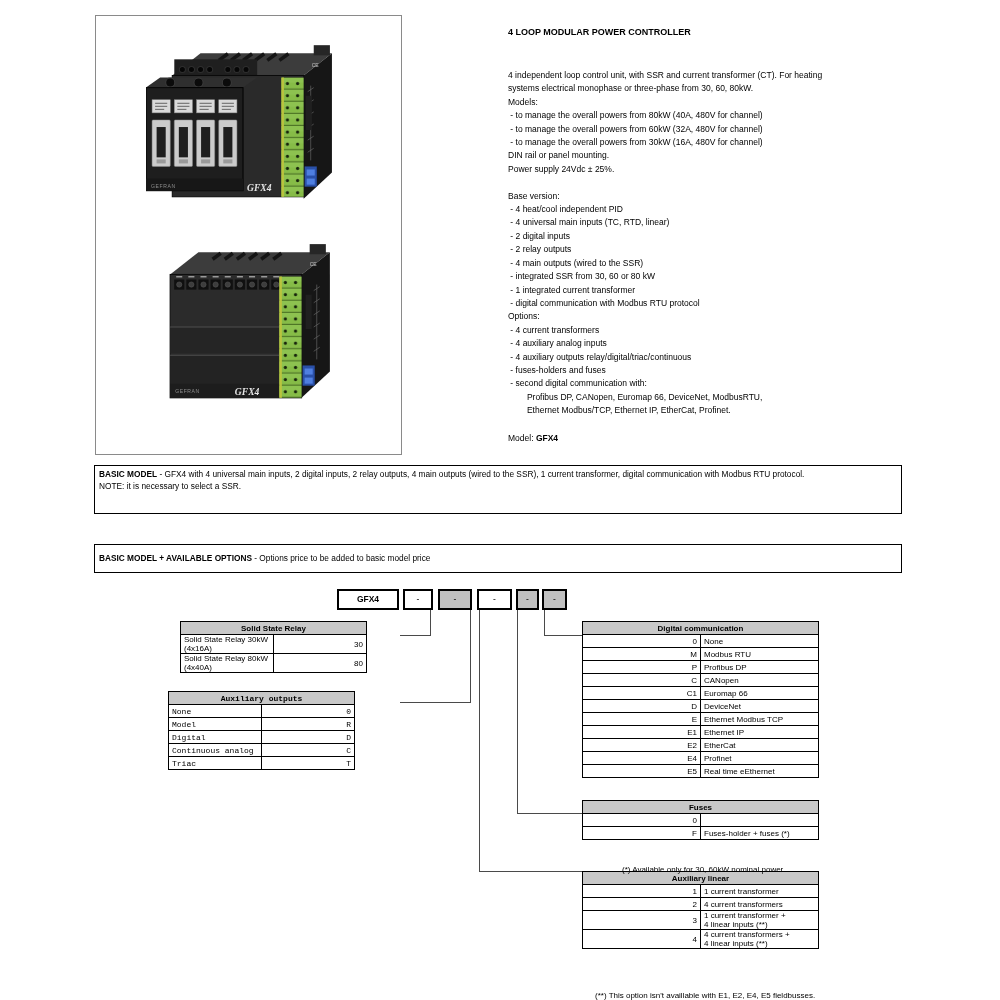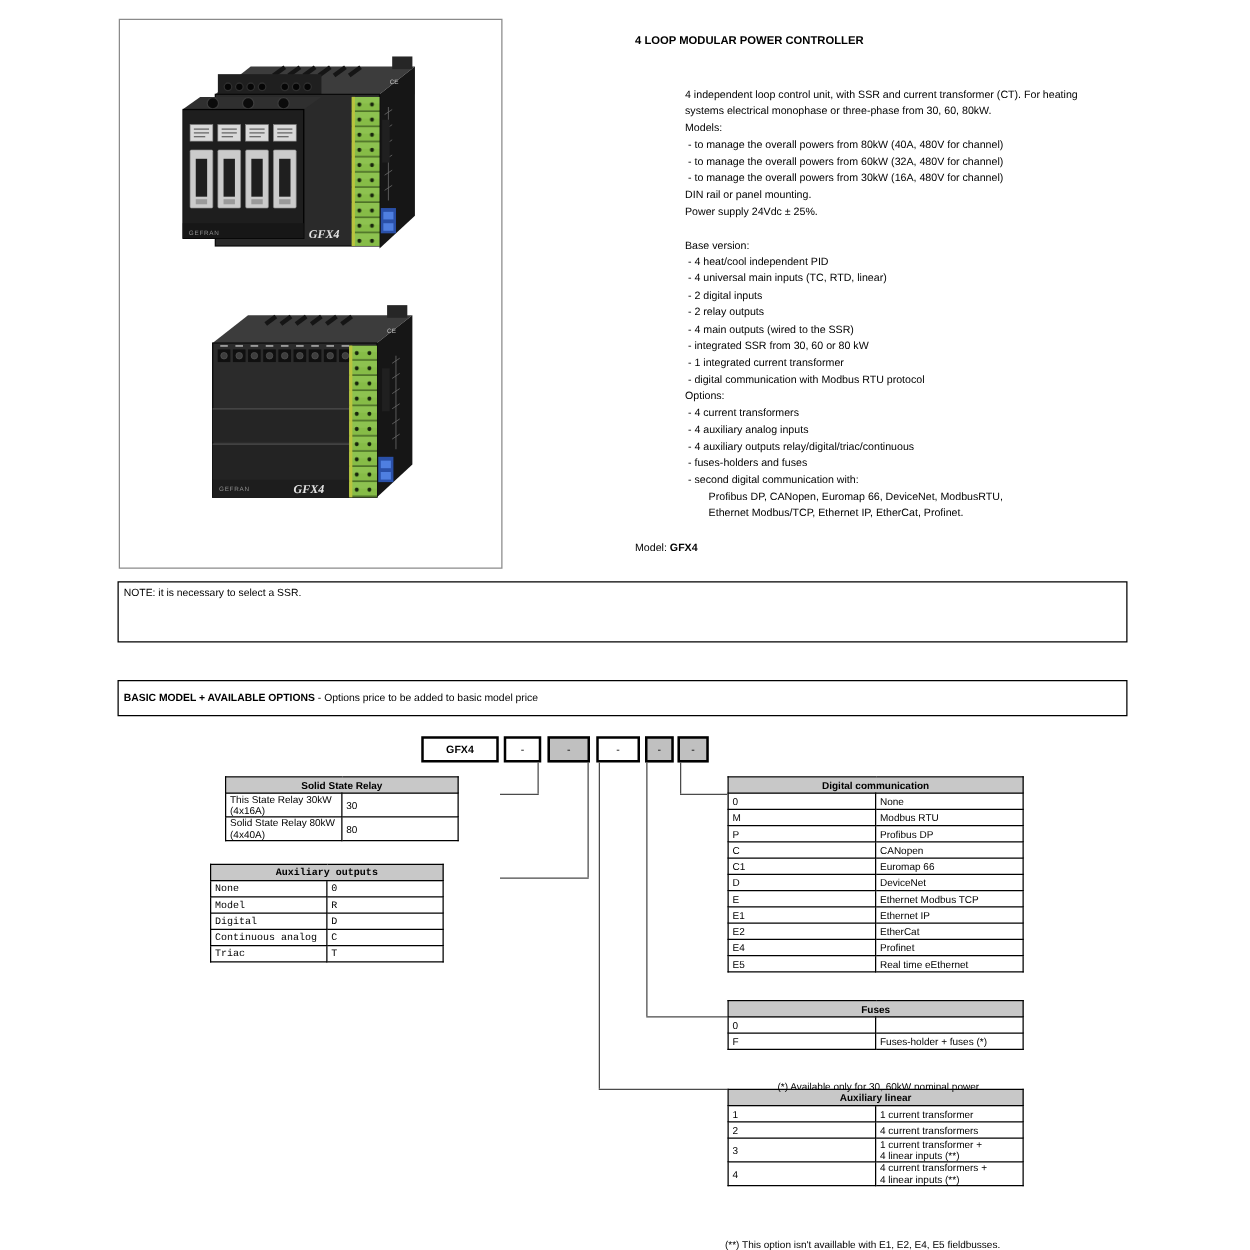--- a/index.html
+++ b/index.html
@@ -8,21 +8,21 @@
 
   
   .photo-frame { position:absolute; left:95px; top:15px; width:305px; height:438px;
                  border:1px solid #8a8a8a; background:#fff; }
   .photo-frame svg { position:absolute; }
   #device-top { left:50px; top:20px; width:192px; height:176px; }
   #device-bottom { left:66px; top:218px; width:174px; height:180px; }
 
   
   .headline { position:absolute; left:508px; top:27px; font-size:9px; font-weight:bold; }
-  .desc { position:absolute; left:508px; top:69px; font-size:8.5px; line-height:13.4px; white-space:pre;margin-left:40px; }
+  .desc { position:absolute; left:508px; top:69px; font-size:8.5px; line-height:13.4px; white-space:pre; }
   .model-line { position:absolute; left:508px; top:433px; font-size:8.5px; }
   .model-line .b { font-weight:bold; }
 
   
   .txtbox { position:absolute; left:94px; width:808px; box-sizing:border-box;
             border:1px solid #000; background:#fff; font-size:8.3px; line-height:11.6px;
             padding:3px 4px; }
   #basic-box { top:465px; height:49px; }
   #options-box { top:544px; height:29px; padding-top:8px; }
   .txtbox .b { font-weight:bold; }
@@ -38,32 +38,32 @@
   .vline, .hline { position:absolute; background:#4a4a4a; }
   .vline { width:1px; } .hline { height:1px; }
 
   
   .tbl { position:absolute; font-size:8px; }
   .tbl table { border-collapse:collapse; table-layout:fixed; background:#fff; }
   .tbl th { background:#c8c8c8; border:1px solid #000; font-size:8px; font-weight:bold;
             padding:1px 2px; height:10px; text-align:center; }
   .tbl td { border:1px solid #000; padding:0 3px; height:12px; white-space:pre-line;
             overflow:hidden; }
-  .tbl td.code-cell { text-align:left; }
+  .tbl td.code-cell { text-align:right; }
   .ltbl table { width:187px; } .ltbl td.label-cell { width:156px; } .ltbl td.code-cell { width:49px; }
   .rtbl table { width:237px; } .rtbl td.code-cell { width:24px; } .rtbl td.label-cell { width:158px; }
   #tbl-ssr    { left:180px; top:621px; }
   #tbl-auxout { left:168px; top:691px;font-family:Liberation Mono, monospace; }
   #tbl-digcom { left:582px; top:621px; }
   #tbl-fuses  { left:582px; top:800px; }
   #tbl-auxin  { left:582px; top:871px; }
 
   .footnote { position:absolute; font-size:8px;margin-top:20px; }
   #fuses-footnote { left:622px; top:845px; }
-  #auxin-footnote { left:580px; top:971px; }
+  #auxin-footnote { left:595px; top:971px; }
 </style>
 </head>
 <body>
 
 <div class="canvas">
 
   <div class="photo-frame">
 
     <svg id="device-top" viewBox="0 0 190 172">
       <defs>
@@ -243,20 +243,21 @@
       <rect x="141" y="133" width="8" height="6" fill="#4f7fe0"></rect>
       <rect x="141" y="142" width="8" height="6" fill="#4f7fe0"></rect>
     </svg>
   </div>
 
   <div class="headline">4 LOOP MODULAR POWER CONTROLLER</div>
   <div class="desc" id="description"><div>4 independent loop control unit, with SSR and current transformer (CT). For heating</div><div>systems electrical monophase or three-phase from 30, 60, 80kW.</div><div>Models:</div><div> - to manage the overall powers from 80kW (40A, 480V for channel)</div><div> - to manage the overall powers from 60kW (32A, 480V for channel)</div><div> - to manage the overall powers from 30kW (16A, 480V for channel)</div><div>DIN rail or panel mounting.</div><div>Power supply 24Vdc ± 25%.</div><div>&nbsp;</div><div>Base version:</div><div> - 4 heat/cool independent PID</div><div> - 4 universal main inputs (TC, RTD, linear)</div><div> - 2 digital inputs</div><div> - 2 relay outputs</div><div> - 4 main outputs (wired to the SSR)</div><div> - integrated SSR from 30, 60 or 80 kW</div><div> - 1 integrated current transformer</div><div> - digital communication with Modbus RTU protocol</div><div>Options:</div><div> - 4 current transformers</div><div> - 4 auxiliary analog inputs</div><div> - 4 auxiliary outputs relay/digital/triac/continuous</div><div> - fuses-holders and fuses</div><div> - second digital communication with:</div><div>        Profibus DP, CANopen, Euromap 66, DeviceNet, ModbusRTU,</div><div>        Ethernet Modbus/TCP, Ethernet IP, EtherCat, Profinet.</div></div>
   <div class="model-line"><span>Model:</span> <span class="b">GFX4</span></div>
 
   <div class="txtbox" id="basic-box">
+    <div><span class="b">BASIC MODEL</span><span> - GFX4 with 4 universal main inputs, 2 digital inputs, 2 relay outputs, 4 main outputs (wired to the SSR), 1 current transformer, digital communication with Modbus RTU protocol.</span></div>
     <div>NOTE: it is necessary to select a SSR.</div>
   </div>
   <div class="txtbox" id="options-box">
     <span class="b">BASIC MODEL + AVAILABLE OPTIONS</span><span> - Options price to be added to basic model price</span>
   </div>
 
   <div class="code-box model" style="left:337px;width:62px;">GFX4</div>
   <div class="code-box slot" style="left:403px;width:30px;">-</div>
   <div class="code-box slot gray" style="left:438px;width:34px;">-</div>
   <div class="code-box slot" style="left:477px;width:35px;">-</div>
@@ -274,21 +275,21 @@
   <div class="vline" style="left:544px;top:610px;height:25px;"></div>
   <div class="hline" style="left:544px;top:635px;width:38px;"></div>
 
   <div class="tbl ltbl" id="tbl-ssr">
       <table>
         <tbody>
           <tr>
             <th colspan="2">Solid State Relay</th>
           </tr>
           <tr>
-            <td class="label-cell">This State Relay 30kW (4x16A)</td>
+            <td class="label-cell">Solid State Relay 30kW (4x16A)</td>
             <td class="code-cell">30</td>
           </tr>
           <tr>
             <td class="label-cell">Solid State Relay 80kW (4x40A)</td>
             <td class="code-cell">80</td>
           </tr>
         </tbody>
       </table>
     </div>
   <div class="tbl ltbl" id="tbl-auxout">

